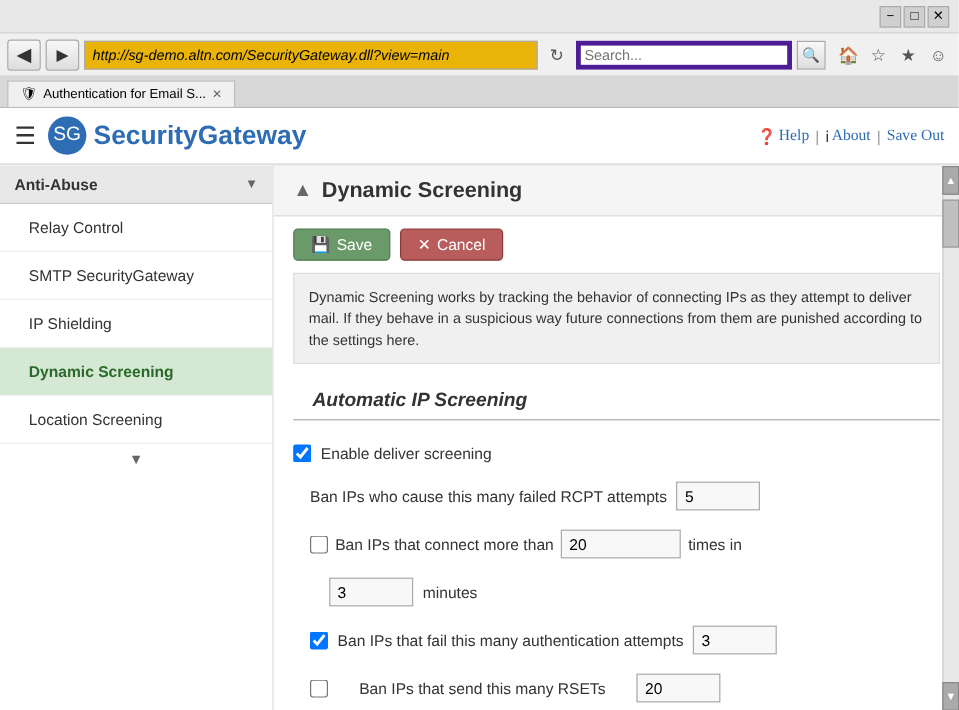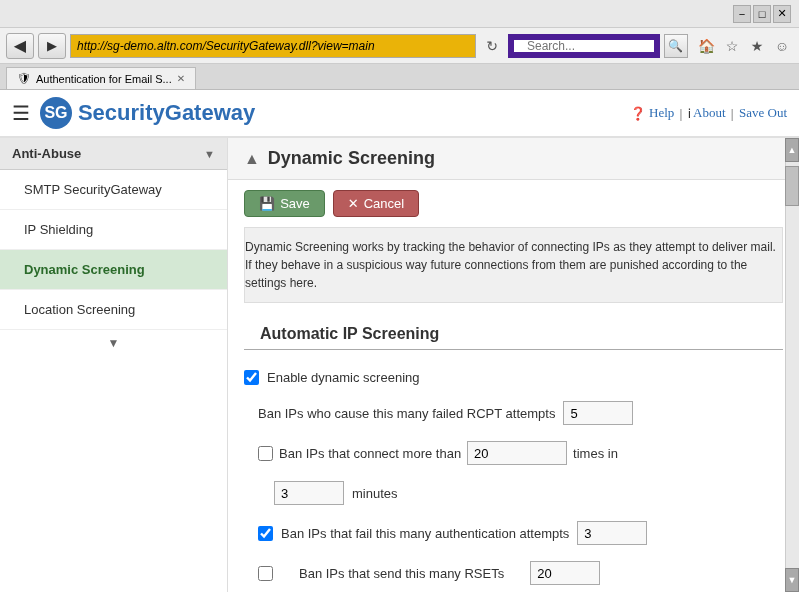--- a/index.html
+++ b/index.html
@@ -48,24 +48,24 @@
       font-size: 12px;
       background: #eab308;
       font-style: italic;
     }
     .refresh-btn {
       width: 24px; height: 24px;
       display: flex; align-items: center; justify-content: center;
       font-size: 14px; cursor: pointer; color: #555;
     }
     .search-bar {
-      width: 152px;
+      width: 180px;
       height: 24px;
-      border: 6px solid #4c1d95;
-      padding: 0 13px;
+      border: 4px solid #4c1d95;
+      padding: 0 3px;
       font-size: 12px;
     }
     .search-icon-btn {
       width: 24px; height: 24px;
       background: linear-gradient(to bottom, #f8f8f8, #ddd);
       border: 1px solid #aaa;
       display: flex; align-items: center; justify-content: center;
       font-size: 12px; cursor: pointer;
     }
     .toolbar-icons {
@@ -112,21 +112,21 @@
       font-size: 20px; cursor: pointer; margin-right: 10px; color: #333;
     }
     .app-logo {
       display: flex; align-items: center; gap: 6px;
     }
     .logo-icon {
       width: 32px; height: 32px;
       background: #2e6db4;
       border-radius: 50%;
       display: flex; align-items: center; justify-content: center;
-      color: #fff; font-size: 16px; font-weight: bold;
+      color: #fff; font-size: 16px; font-weight: normal;
     }
     .app-title {
       font-size: 22px; font-weight: bold; color: #333;
     }
     .app-title span { color: #2e6db4; }
     .header-right {
       margin-left: auto;
       display: flex; align-items: center; gap: 2px;
       font-size: 13px; color: #333;
     }
@@ -210,31 +210,32 @@
       color: #fff;
       border: 1px solid #8a3a3a;
       padding: 5px 14px;
       font-size: 13px;
       border-radius: 4px;
       cursor: pointer;
       display: flex; align-items: center; gap: 5px;
     }
     .info-box {
       margin: 0 16px 12px 16px;
-      padding: 10px 0;
+      padding: 10px 12px;
       background: #f0f0f0;
       border: 1px solid #ddd;
       font-size: 12px; color: #333;
       line-height: 1.5;
     }
     .section-title {
       font-size: 16px; font-weight: bold; color: #333;
       padding: 10px 16px 6px 16px;
       border-bottom: 1px solid #aaa;
       margin: 0 16px 12px 16px;
+      font-style: italic;
     }
     .form-row {
       display: flex;
       align-items: center;
       padding: 8px 16px;
       gap: 8px;
       font-size: 13px; color: #333;
     }
     .form-row input[type="checkbox"] {
       width: 15px; height: 15px; cursor: pointer;
@@ -304,20 +305,23 @@
 </div>
 
 <div class="main-container">
 
   <div class="sidebar">
     <div class="sidebar-section-header">
       <span>Anti-Abuse</span>
       <span class="sidebar-collapse-btn">▼</span>
     </div>
     <div class="sidebar-item">
+      <span>Relay Control</span>
+    </div>
+    <div class="sidebar-item">
       <span>SMTP SecurityGateway</span>
     </div>
     <div class="sidebar-item">
       <span>IP Shielding</span>
     </div>
     <div class="sidebar-item active">
       <span>Dynamic Screening</span>
     </div>
     <div class="sidebar-item">
       <span>Location Screening</span>
@@ -346,21 +350,21 @@
     </div>
 
     <div class="info-box">
       <span>Dynamic Screening works by tracking the behavior of connecting IPs as they attempt to deliver mail. If they behave in a suspicious way future connections from them are punished according to the settings here.</span>
     </div>
 
     <div class="section-title">Automatic IP Screening</div>
 
     <div class="form-row">
       <input type="checkbox" checked="" style="">
-      <label>Enable dynamic screening</label>
+      <label>Enable deliver screening</label>
     </div>
 
     <div class="form-row" style="padding-left:30px;">
       <label>Ban IPs who cause this many failed RCPT attempts</label>
       <input type="text" class="form-input" value="5" style="">
     </div>
 
     <div class="form-row" style="padding-left:30px; flex-wrap:wrap; gap:6px;">
       <input type="checkbox" style="">
       <label>Ban IPs that connect more than</label>

